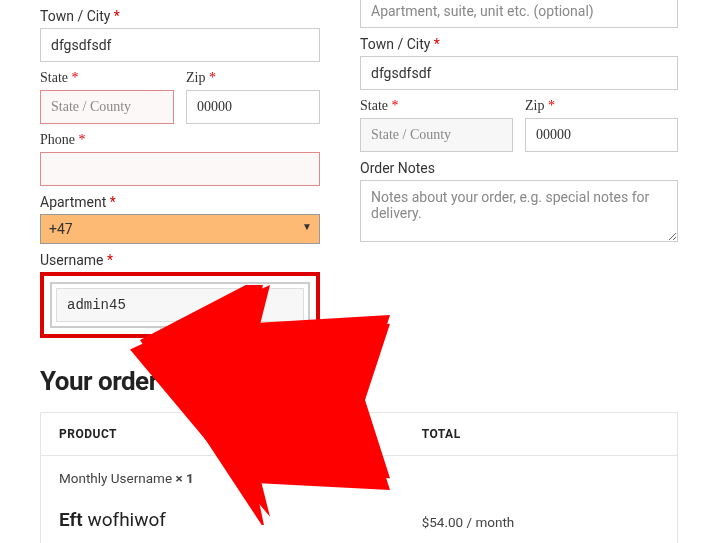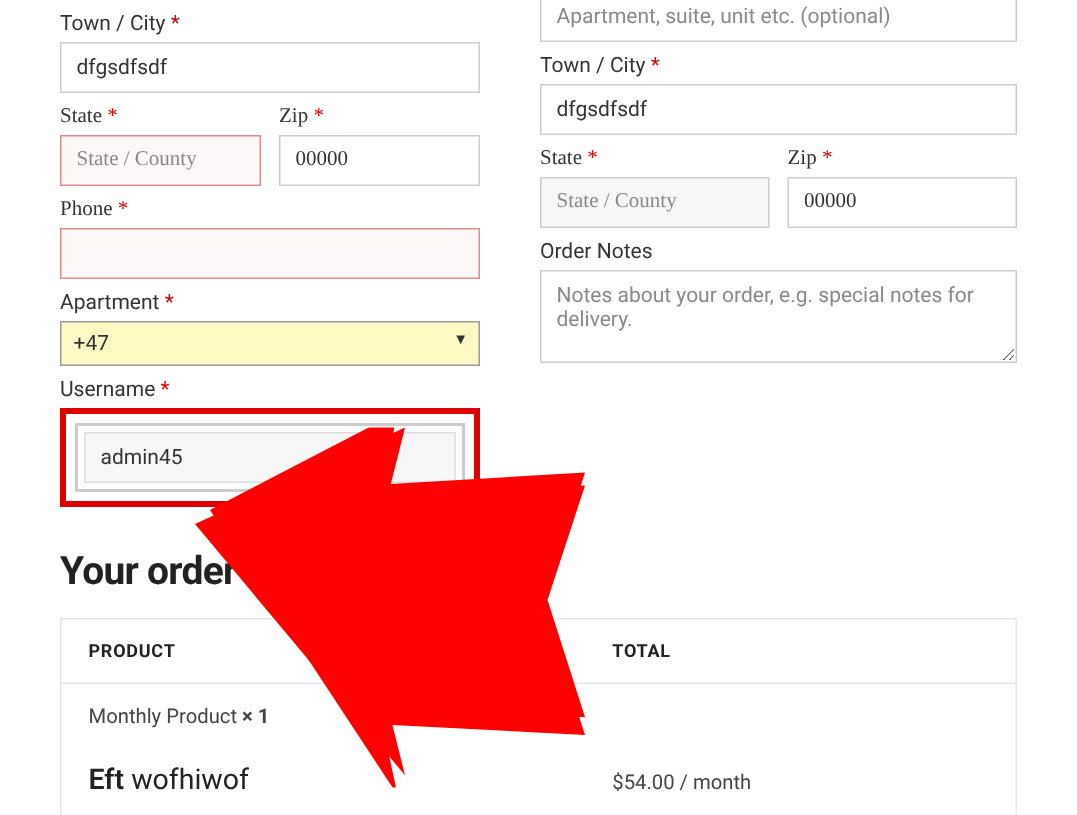--- a/index.html
+++ b/index.html
@@ -40,39 +40,40 @@
     input[type="text"]::placeholder, textarea::placeholder { color: #888; }
     .err input[type="text"] {
       border: 1.5px solid #e08a8a;
       background: #fdf8f8;
     }
     .row { display: flex; gap: 12px; font-family: Liberation Serif, serif; }
     .row > div { flex: 1; }
     textarea { height: 62px; resize: vertical; }
     select {
       appearance: none;
-      background: #fef9c3;
+      background: #fdba74;
       border: 1px solid #999;
       padding: 5px 8px;
       height: 30px;
     }
     .select-wrap { position: relative; }
     .select-wrap::after {
       content: "▼";
       position: absolute;
       right: 8px;
       top: 7px;
       font-size: 10px;
       color: #333;
       pointer-events: none;
     }
     .username-box {
       border: 4px solid #d00;
       padding: 6px;
       margin-top: 2px;
+      font-family: Liberation Mono, monospace;
     }
     .username-box-inner {
       border: 2px solid #ccc;
       padding: 4px;
       background: #fff;
     }
     .username-box-inner input {
       border: 1px solid #ddd;
       background: #f7f7f7;
     }
@@ -194,21 +195,21 @@
   <table class="order">
     <thead>
       <tr>
         <th>PRODUCT</th>
         <th>TOTAL</th>
       </tr>
     </thead>
     <tbody>
       <tr>
         <td>
-          <span>Monthly Product</span> <strong>× 1</strong>
+          <span>Monthly Username</span> <strong>× 1</strong>
         </td>
         <td></td>
       </tr>
       <tr>
         <td class="prod-sub">
           <span>Eft</span> <span style="font-weight:400;">wofhiwof</span>
         </td>
         <td>$54.00 / month</td>
       </tr>
     </tbody>

